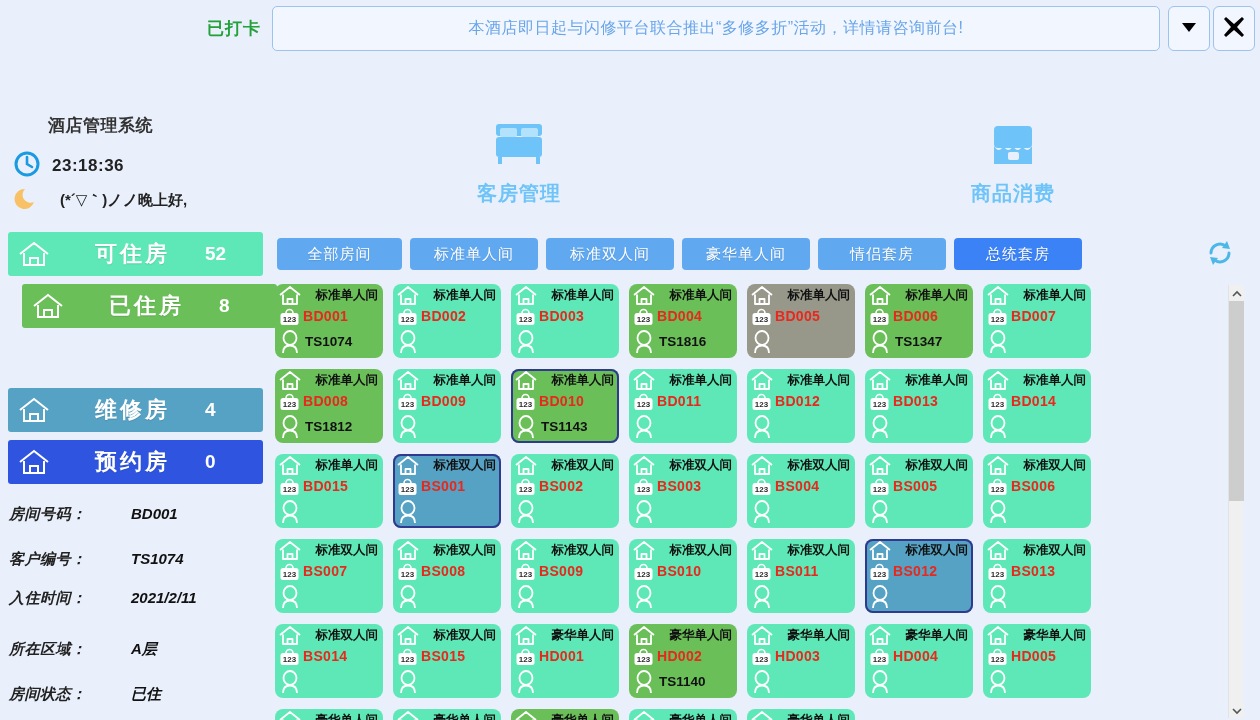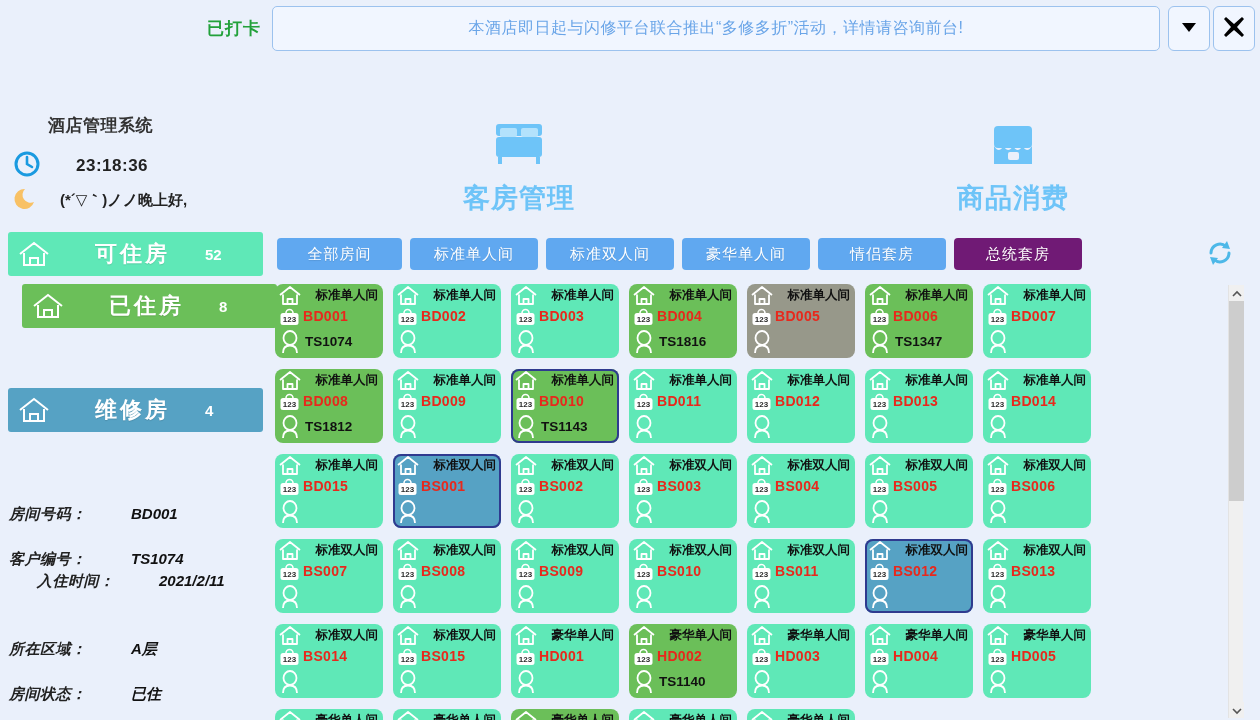--- a/index.html
+++ b/index.html
@@ -47,57 +47,57 @@
     cursor: pointer;
   }
 
   
   #sidebar { position: absolute; left: 0; top: 57px; width: 272px; height: 663px; }
   #app-title {
     position: absolute; left: 48px; top: 57px;
     font-size: 17px; color: #333; font-weight: 600; letter-spacing: .5px;
   }
   #clock-row { position: absolute; left: 12px; top: 92px; display: flex; align-items: center; }
-  #clock-time { margin-left: 34px; font-size: 17px; color: #222; font-weight: 700; letter-spacing: .5px;}
+  #clock-time { margin-left: 10px; font-size: 17px; color: #222; font-weight: 700; letter-spacing: .5px;}
   #moon-row { position: absolute; left: 12px; top: 126px; display: flex; align-items: center; }
   #greeting { margin-left: 18px; font-size: 15px; color: #222; font-weight: 700; }
 
   .status-btn {
     position: absolute; left: 8px; width: 255px; height: 44px;
     border-radius: 3px;
     display: flex; align-items: center;
     color: #fff; cursor: pointer;
   }
   .status-btn .sb-icon { width: 52px; display: flex; justify-content: center; align-items: center;}
   .status-btn .sb-label {
     flex: 1; text-align: center; font-size: 22px; font-weight: 700;
     letter-spacing: 3px; text-shadow: 0 1px 1px rgba(0,0,0,.12);
   }
   .status-btn .sb-count {
-    width: 58px; text-align: left; font-size: 15px; font-weight: 700;
+    width: 58px; text-align: left; font-size: 19px; font-weight: 700;
   }
   #sb0 { top: 175px; background: #5fe8b7; }
   #sb1 { top: 227px; background: #6bbf59; }
   #sb2 { top: 279px; background: #97988a; }
   #sb3 { top: 331px; background: #56a2c4; }
   #sb4 { top: 383px; background: #2f55e0; }
 
   .detail-row { position: absolute; left: 9px; width: 260px; height: 26px; font-style: italic; }
   .detail-key { position: absolute; left: 0; font-size: 15px; color: #222; font-weight: 700; letter-spacing: .5px; }
   .detail-val { position: absolute; left: 122px; font-size: 15px; color: #111; font-weight: 600;}
-  #dr0 { top: 448px; } #dr1 { top: 493px; } #dr2 { top: 515px; margin-left: 28px; }
+  #dr0 { top: 448px; } #dr1 { top: 493px; } #dr2 { top: 532px; }
   #dr3 { top: 583px; } #dr4 { top: 628px; }
 
   
   #topnav { position: absolute; left: 272px; top: 110px; width: 988px; height: 115px; display: flex; }
   .nav-item {
     flex: 1; display: flex; flex-direction: column; align-items: center;
     justify-content: flex-start; cursor: pointer; padding-top: 8px;
   }
-  .nav-label { margin-top: 6px; font-size: 27px; color: #6ec4f8; font-weight: 700; letter-spacing: 1px; }
+  .nav-label { margin-top: 6px; font-size: 20px; color: #6ec4f8; font-weight: 700; letter-spacing: 1px; }
 
   
   #tabs { position: absolute; left: 277px; top: 238px; width: 935px; height: 32px; display: flex; gap: 8px; }
   .tab {
     background: #60a8f0; color: #fff; border-radius: 4px;
     font-size: 15px; display: flex; align-items: center; justify-content: center;
     cursor: pointer; letter-spacing: 1px;
     text-shadow: 0 1px 1px rgba(0,0,0,.12);
   }
   #refresh-btn {
@@ -222,20 +222,29 @@
     <span class="sb-count">8</span>
   </div>
   <div class="status-btn" id="sb3" style="background: rgb(86, 162, 196);">
     <span class="sb-icon">
       <svg width="34" height="28" viewBox="0 0 34 28">
           <path d="M3 14 L17 3 L31 14 M7 13 L7 25 L27 25 L27 13 M13 25 L13 18 L21 18 L21 25" fill="none" stroke="#fff" stroke-width="2"></path>
         </svg>
     </span>
     <span class="sb-label">维修房</span>
     <span class="sb-count">4</span>
+  </div>
+  <div class="status-btn" id="sb4" style="background: rgb(47, 85, 224);">
+    <span class="sb-icon">
+      <svg width="34" height="28" viewBox="0 0 34 28">
+          <path d="M3 14 L17 3 L31 14 M7 13 L7 25 L27 25 L27 13 M13 25 L13 18 L21 18 L21 25" fill="none" stroke="#fff" stroke-width="2"></path>
+        </svg>
+    </span>
+    <span class="sb-label">预约房</span>
+    <span class="sb-count">0</span>
   </div>
 
   <div class="detail-row" id="dr0">
     <span class="detail-key">房间号码：</span>
     <span class="detail-val">BD001</span>
   </div>
   <div class="detail-row" id="dr1">
     <span class="detail-key">客户编号：</span>
     <span class="detail-val">TS1074</span>
   </div>
@@ -288,21 +297,21 @@
     </div>
     <div class="tab" style="width: 128px; background: rgb(96, 168, 240);">
       <span>标准双人间</span>
     </div>
     <div class="tab" style="width: 128px; background: rgb(96, 168, 240);">
       <span>豪华单人间</span>
     </div>
     <div class="tab" style="width: 128px; background: rgb(96, 168, 240);">
       <span>情侣套房</span>
     </div>
-    <div class="tab" style="width: 128px; background: #701a75;">
+    <div class="tab" style="width: 128px; background: #3b82f6;">
       <span>总统套房</span>
     </div>
   </div>
 <div id="refresh-btn">
   <span>
     <svg width="30" height="30" viewBox="0 0 30 30">
       <path d="M6 15 A9 9 0 0 1 21 8.5" fill="none" stroke="#4db8e8" stroke-width="3" stroke-linecap="round"></path>
       <polygon points="22,3 25,11 17,10" fill="#4db8e8"></polygon>
       <path d="M24 15 A9 9 0 0 1 9 21.5" fill="none" stroke="#4db8e8" stroke-width="3" stroke-linecap="round"></path>
       <polygon points="8,27 5,19 13,20" fill="#4db8e8"></polygon>

